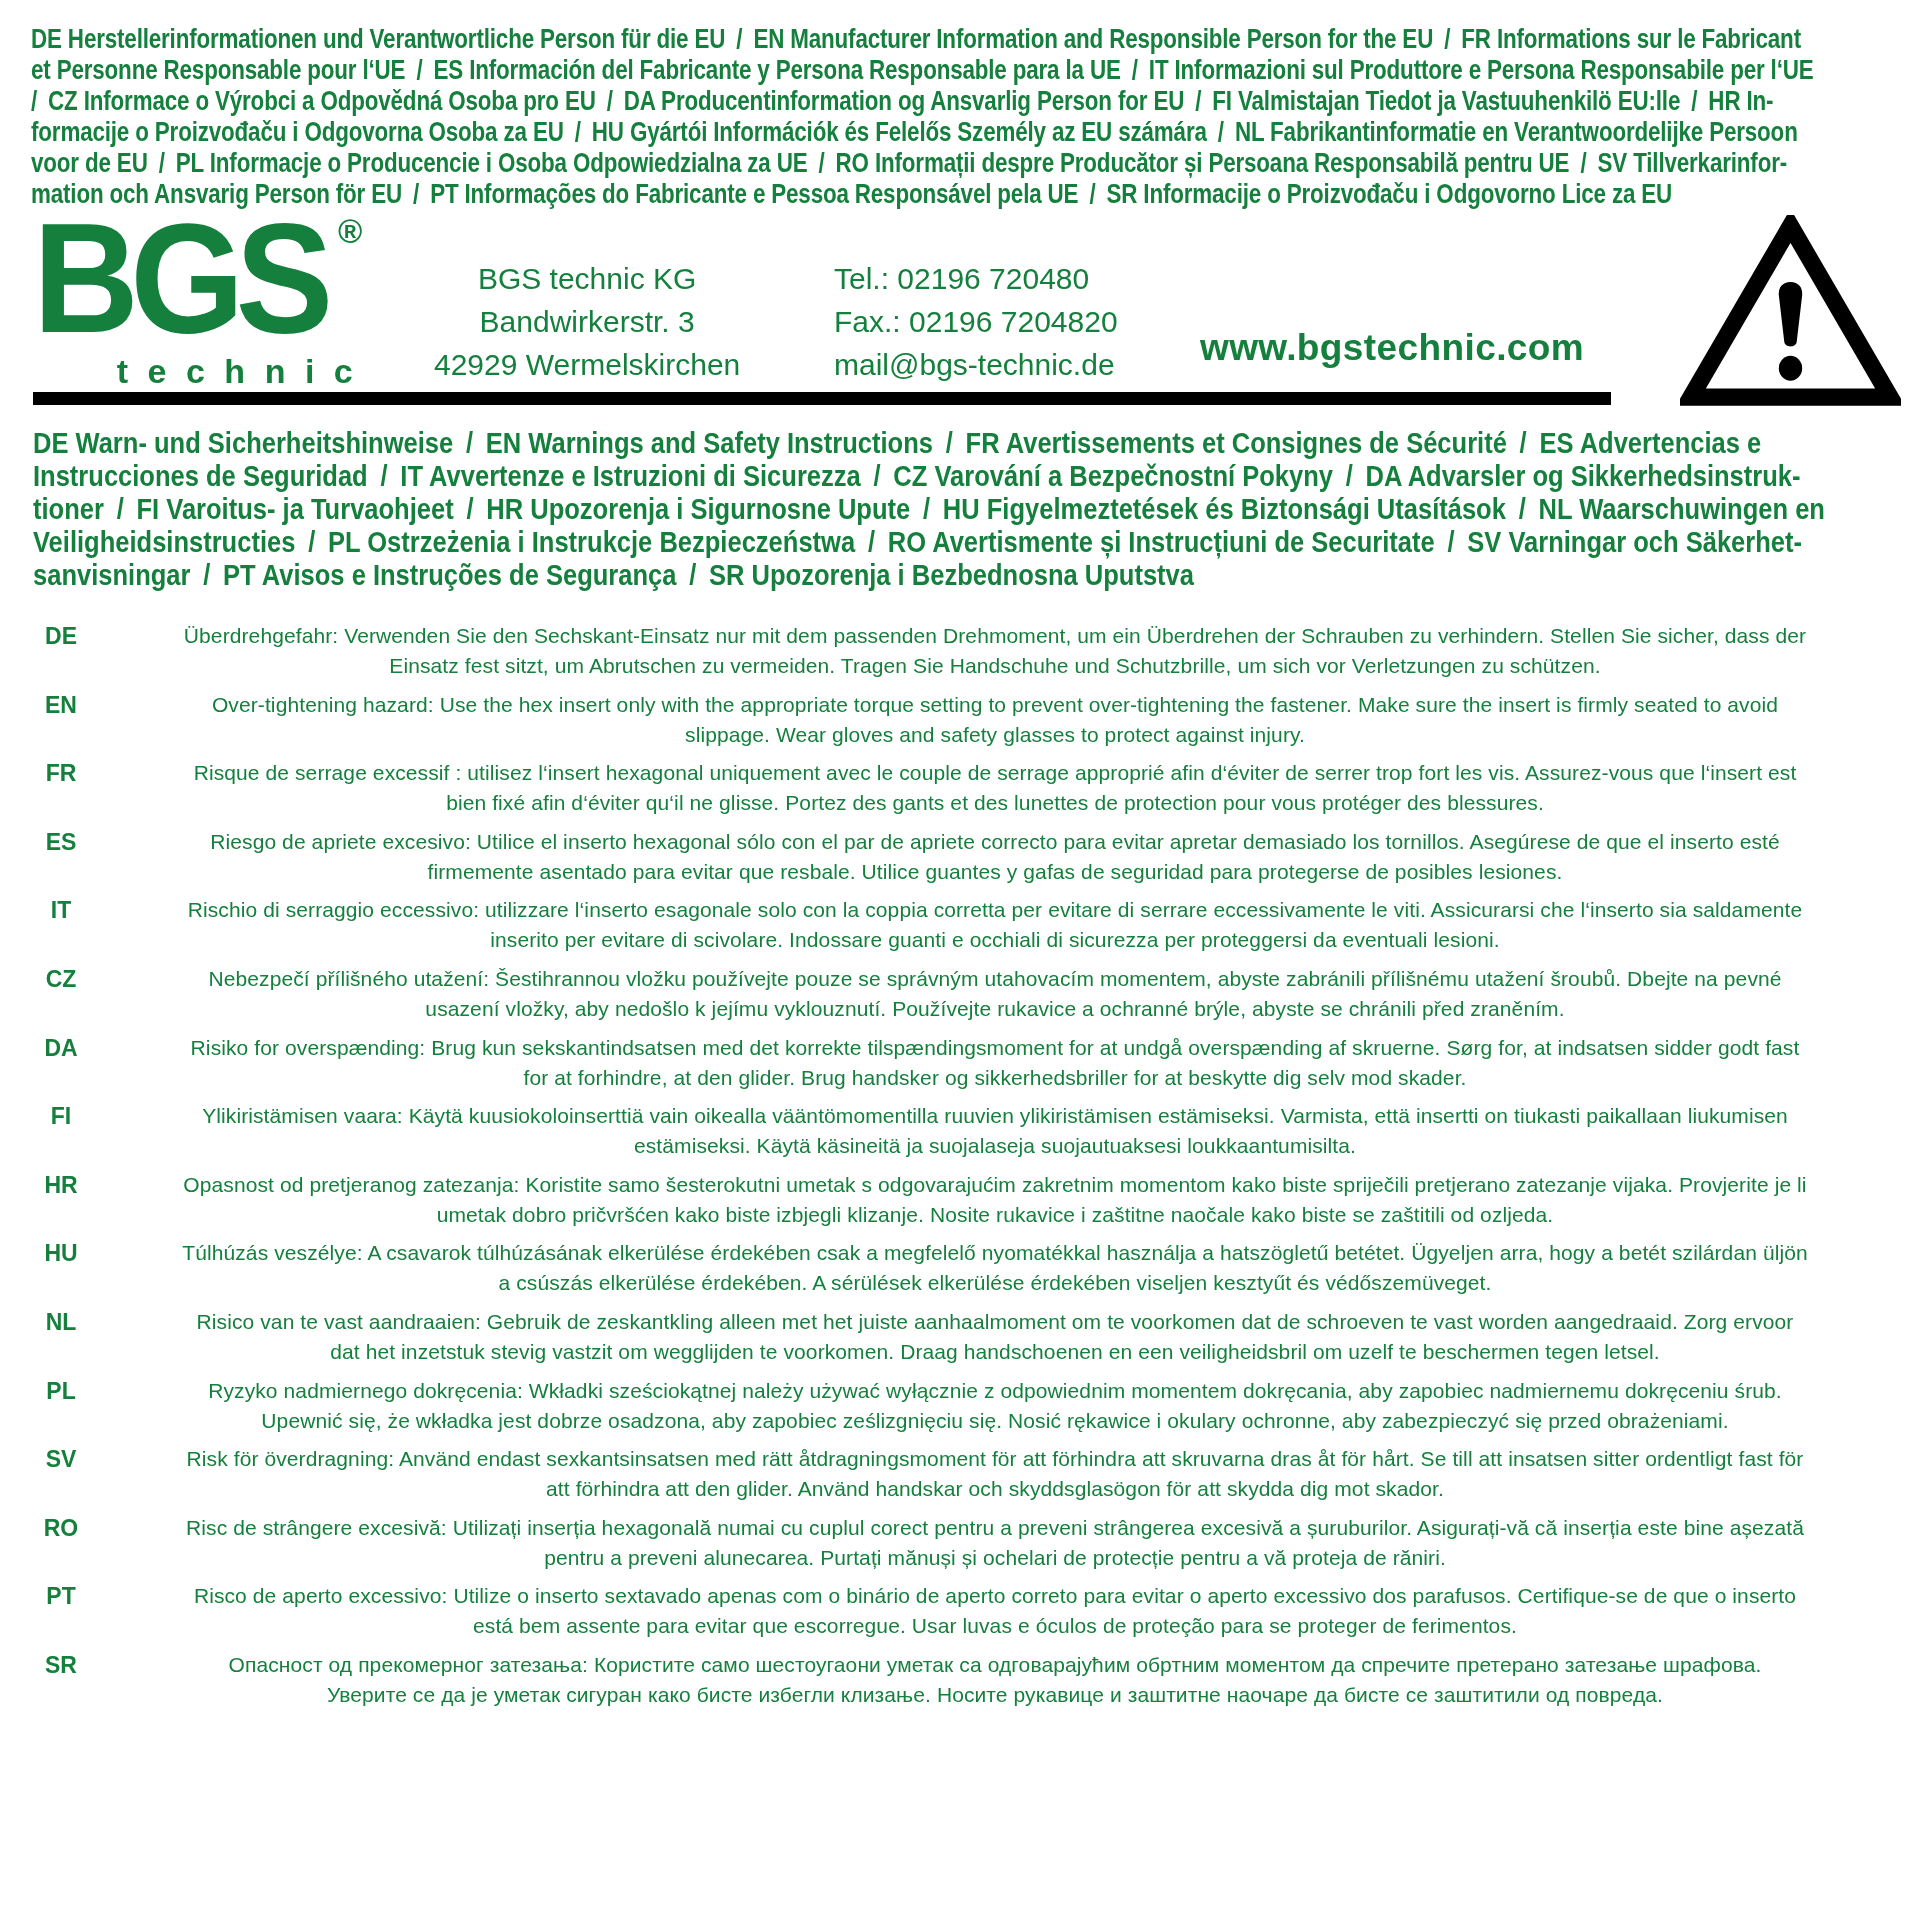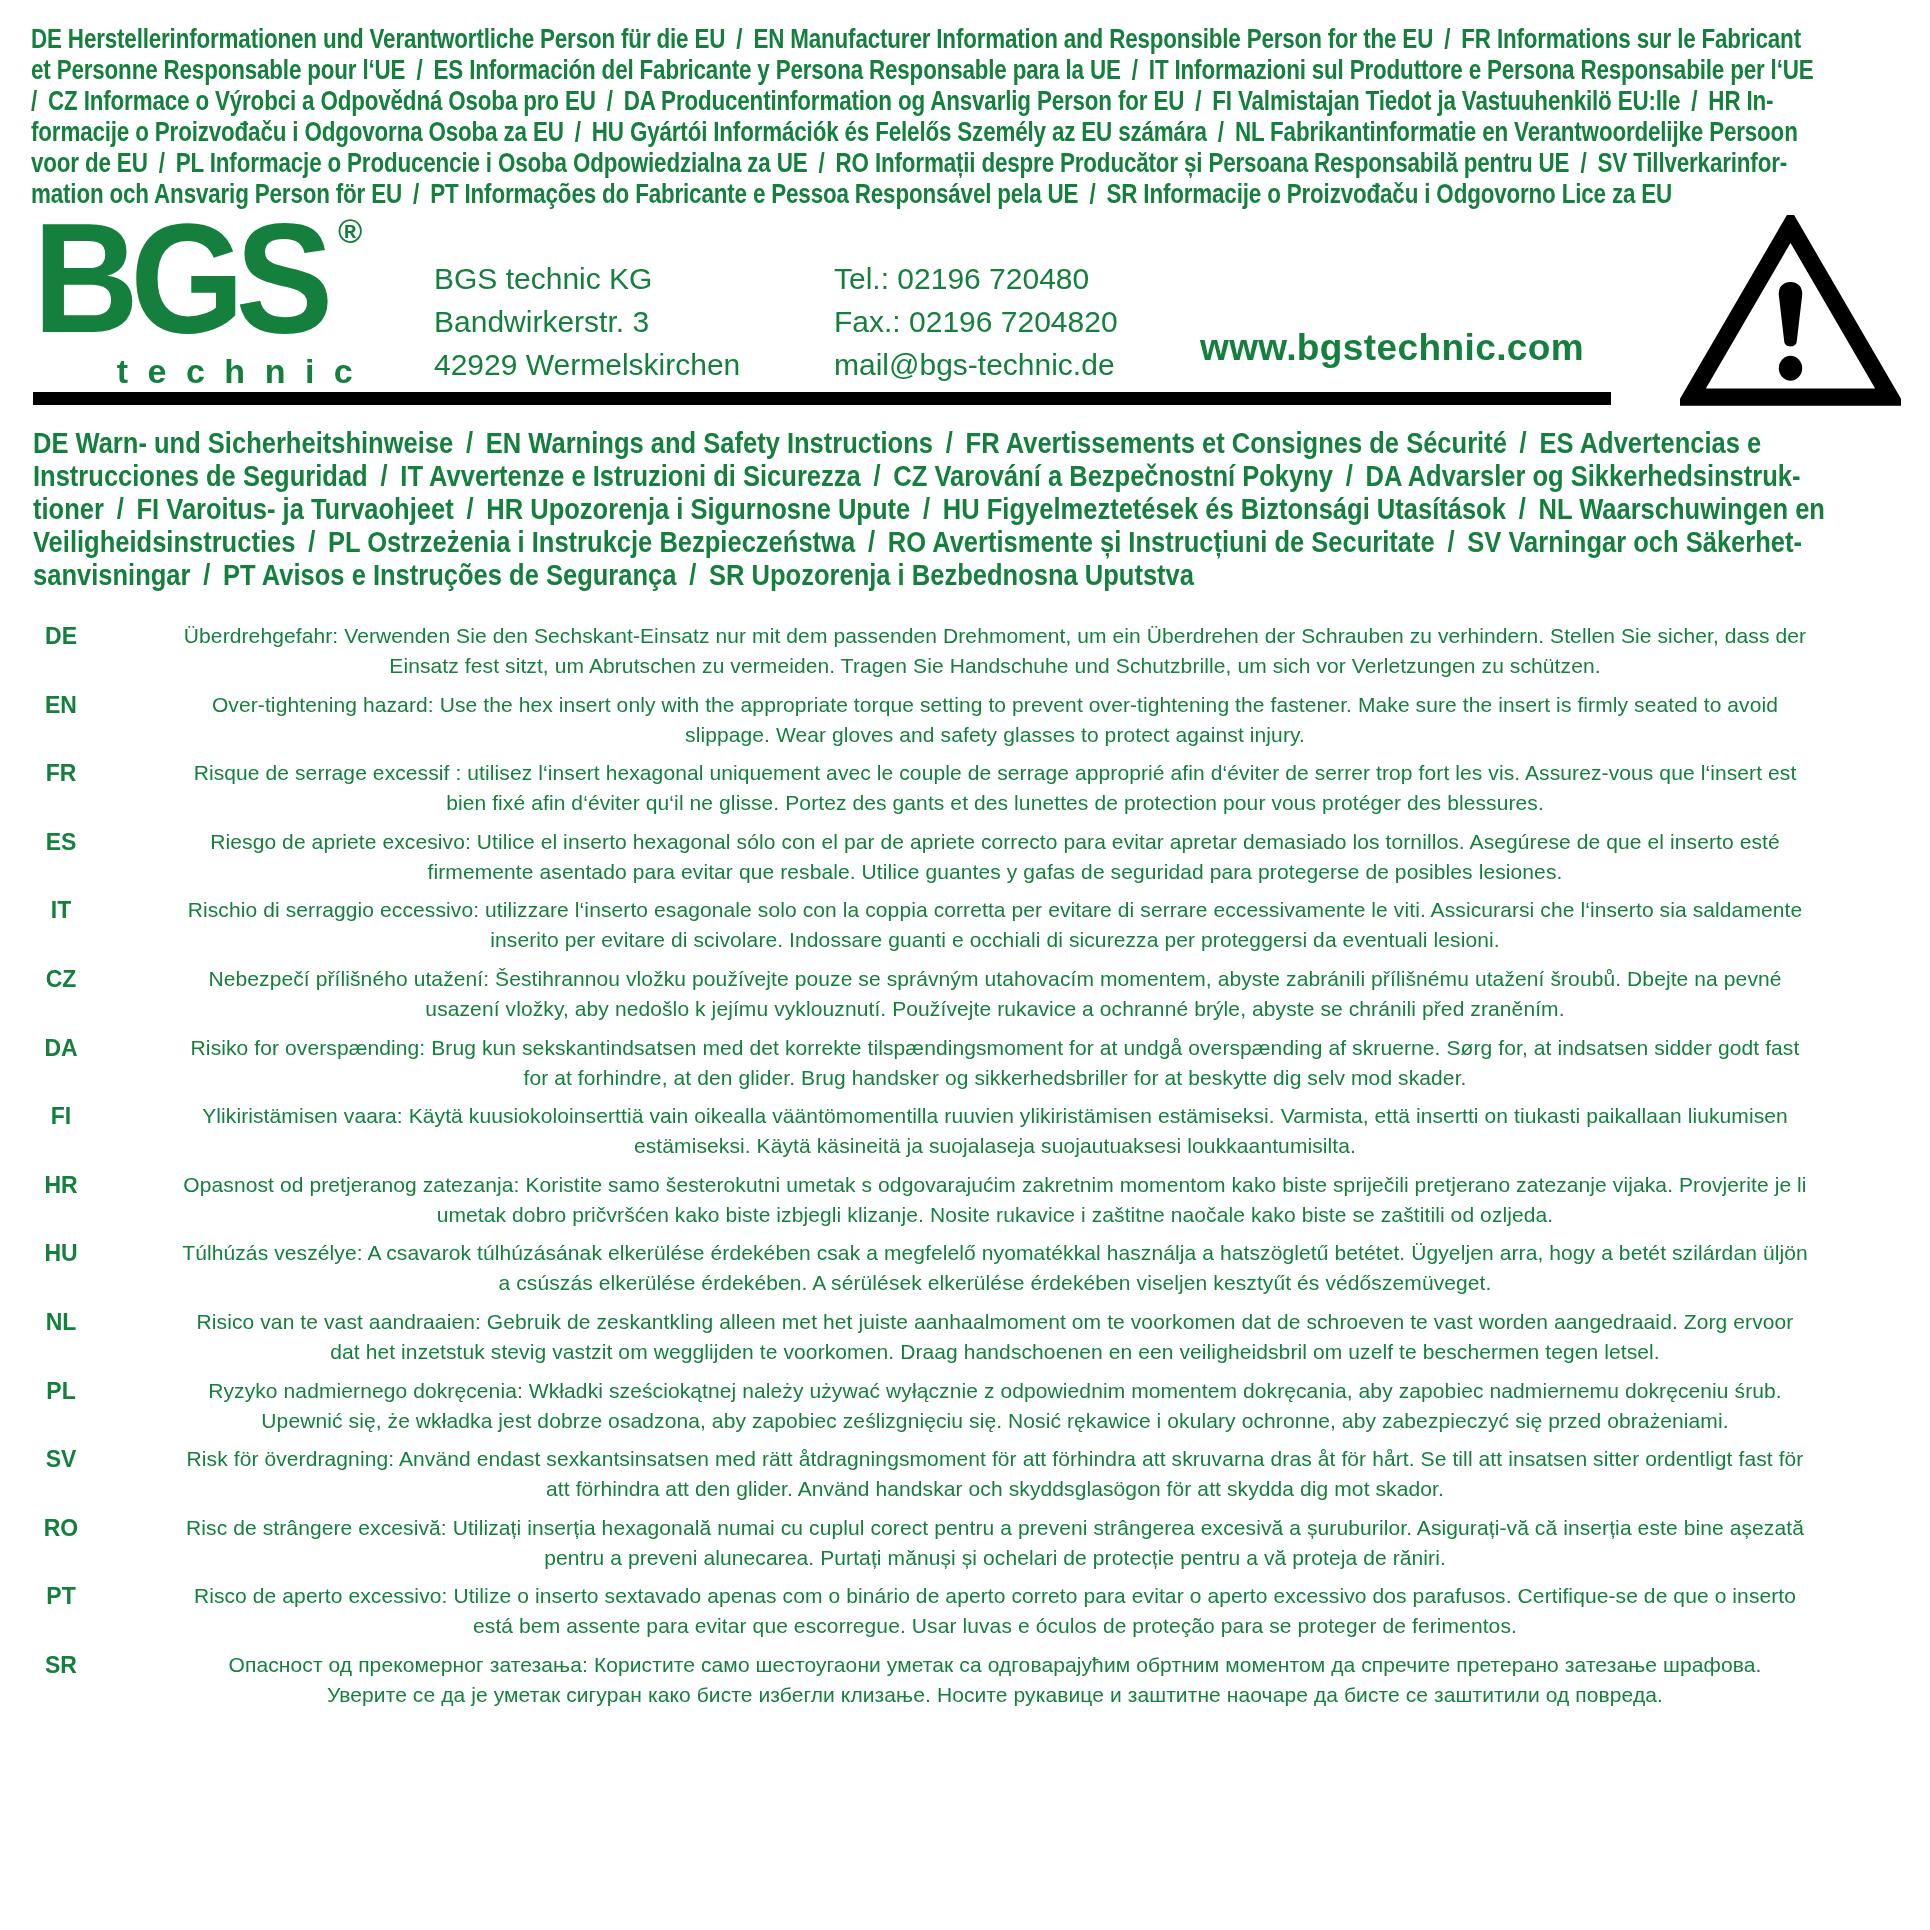--- a/index.html
+++ b/index.html
@@ -62,20 +62,21 @@
     white-space: nowrap;
     text-align: center;
   }
   .addr {
     position: absolute;
     left: 434px;
     top: 257px;
     font-size: 30px;
     line-height: 43px;
     white-space: pre-line;
+    text-align: center;
   }
   .tels {
     position: absolute;
     left: 834px;
     top: 257px;
     font-size: 30px;
     line-height: 43px;
     white-space: pre-line;
   }
   .web {

